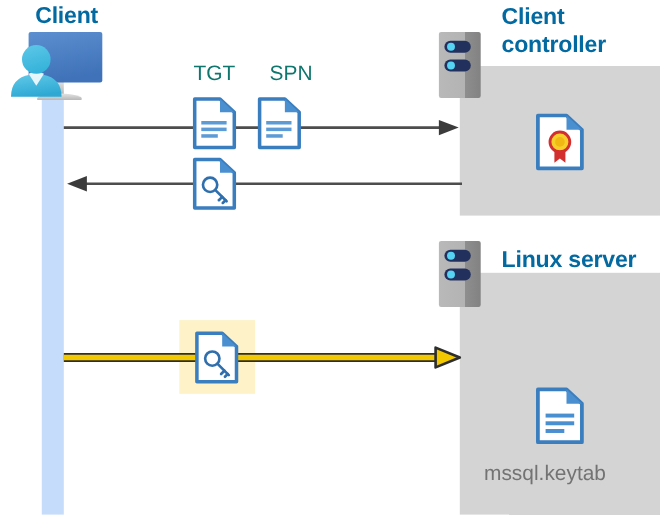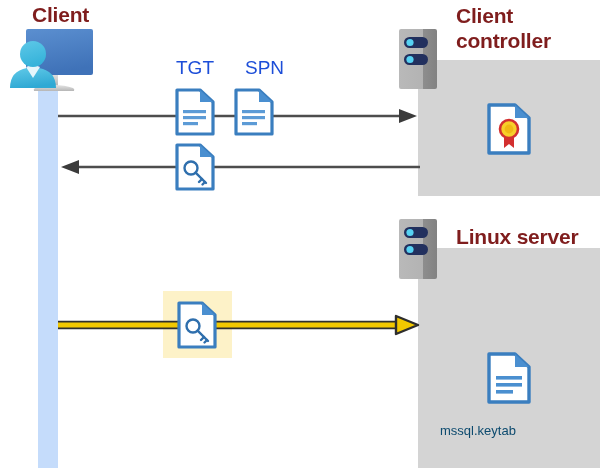--- a/index.html
+++ b/index.html
@@ -9,33 +9,33 @@
     font-family:"Liberation Sans", sans-serif;
     overflow:hidden;
     position:relative;
   }
   #stage{position:relative;width:600px;height:468px;}
   .abs{position:absolute;}
 
   
   .title-bold{
     font-weight:bold;
-    color:#7f1d1d;
+    color:#0369a1;
     font-size:21px;
     line-height:25px;
     letter-spacing:-0.2px;
     white-space:pre-line;
   }
   .lbl-plain{
-    color:#0c4a6e;
-    font-size:13px;
+    color:#737373;
+    font-size:19px;
     line-height:22px;
   }
   .lbl-flow{
-    color:#1d4ed8;
+    color:#0f766e;
     font-size:19px;
     line-height:22px;
   }
 
   
   .panel{background:#d4d4d4;}
 
   
   .lifeline{background:#c5dcfb;}
 

